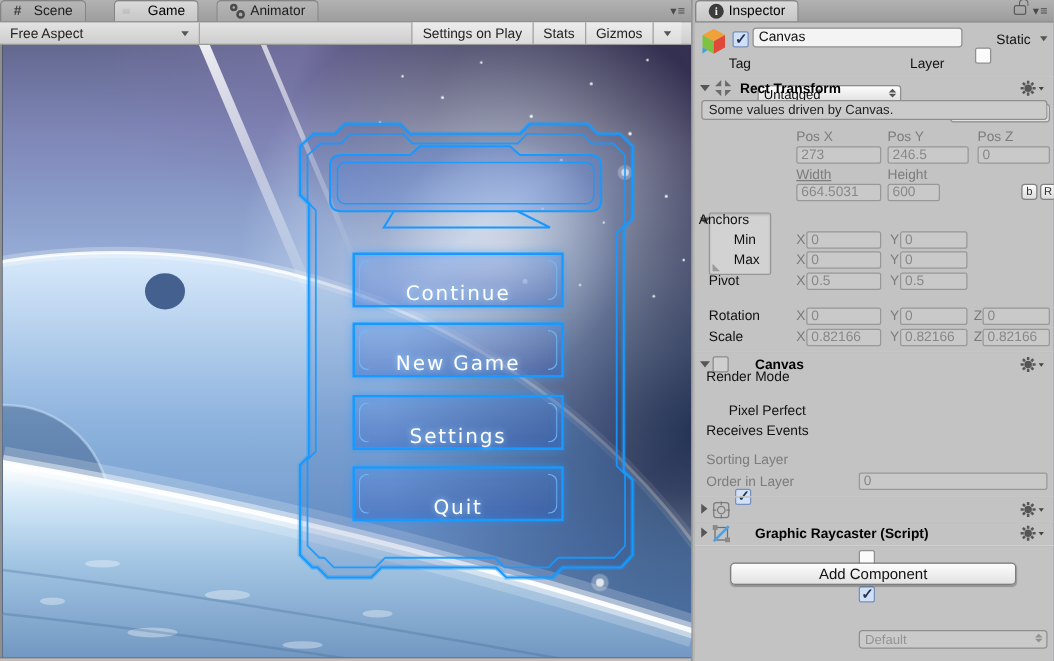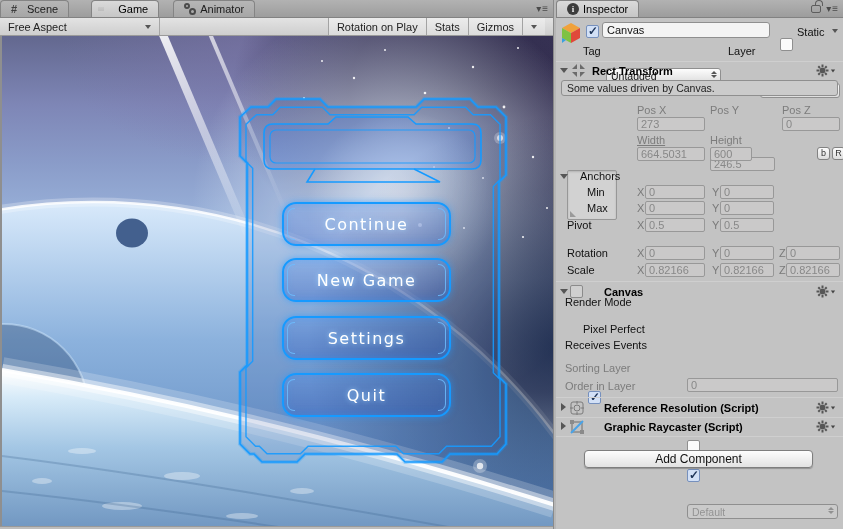--- a/index.html
+++ b/index.html
@@ -37,25 +37,25 @@
   .dd-caret { width:0; height:0; border-left:3.5px solid transparent; border-right:3.5px solid transparent; border-top:4px solid #555; display:inline-block; }
 
   
   #game-view { position:relative; width:553px; height:490px; border-left:2px solid #8f8f8f; background:#0a1a3a; overflow:hidden; }
   #game-bottom-strip { height:4px; background:#bdbdbd; border-top:1px solid #999; }
   #space-svg { position:absolute; left:0; top:0; }
 
   
   .menu-title { position:absolute; left:262px; top:89px; width:217px; height:44px; display:flex; align-items:center; justify-content:center;
      color:#fff; font-family:"DejaVu Sans", sans-serif; font-size:24px; letter-spacing:2px; text-shadow:0 0 6px rgba(140,200,255,.9), 0 0 2px #fff; }
-  .menu-btn { position:absolute; left:280px; width:169px; height:44px; border:2px solid #169aff; border-radius:14px;
+  .menu-btn { position:absolute; left:280px; width:169px; height:44px; border:2px solid #169aff; border-radius:0;
      background:linear-gradient(rgba(70,130,235,.22), rgba(35,75,185,.30));
      box-shadow:0 0 7px rgba(30,150,255,.55), inset 0 0 9px rgba(40,150,255,.35);
      color:#fff; font-family:"DejaVu Sans", sans-serif; font-size:16px; letter-spacing:1.5px;
-     display:flex; align-items:center; justify-content:center; cursor:pointer; text-shadow:0 0 5px rgba(160,215,255,.95); }
+     display:flex; align-items:flex-end; justify-content:center; cursor:pointer; text-shadow:0 0 5px rgba(160,215,255,.95); }
   .menu-btn::before, .menu-btn::after { content:""; position:absolute; top:4px; bottom:4px; width:7px; border:1px solid rgba(110,190,255,.85); }
   .menu-btn::before { left:3px; border-right:none; border-radius:7px 0 0 7px; }
   .menu-btn::after  { right:3px; border-left:none; border-radius:0 7px 7px 0; }
   #btn-continue { top:166px; } #btn-newgame { top:222px; } #btn-settings { top:280px; } #btn-quit { top:337px; }
 
   
   #insp-body { position:relative; height:511px; font-size:11px; }
   .abs { position:absolute; }
   .divider { position:absolute; left:0; right:0; height:1px; background:#a2a2a2; border-bottom:1px solid #cfcfcf; }
 
@@ -125,21 +125,21 @@
     <span class="bar-icons">▾≡</span>
   </div>
 
   <div id="game-toolbar">
     <div class="aspect-dd">
       <span>Free Aspect</span>
       <span class="dd-caret"></span>
     </div>
     <div class="tb-group">
       <div class="tb-btn first">
-          <span>Rotation on Play</span>
+          <span>Settings on Play</span>
         </div>
       <div class="tb-btn">
           <span>Stats</span>
         </div>
       <div class="tb-btn">
           <span>Gizmos</span>
         </div>
       <div class="tb-btn">
           <span class="dd-caret"></span>
         </div>
@@ -357,32 +357,32 @@
     </div>
 
     <div class="abs helpbox" style="left:5px; top:62px; width:277px;">Some values driven by Canvas.</div>
 
     <div class="abs anchor-preview" style="left:11px; top:96px;"></div>
 
     <div class="abs flabel" style="left:81px; top:86px;">Pos X</div>
     <div class="abs flabel" style="left:154px; top:86px;">Pos Y</div>
     <div class="abs flabel" style="left:226px; top:86px;">Pos Z</div>
     <div class="abs ifield" style="left:81px;  top:99px; width:68px;">273</div>
-    <div class="abs ifield" style="left:154px; top:99px; width:65px;margin-top:40px;">246.5</div>
+    <div class="abs ifield" style="left:154px; top:99px; width:65px;">246.5</div>
     <div class="abs ifield" style="left:226px; top:99px; width:58px;">0</div>
 
     <div class="abs flabel" style="left:81px; top:116px;text-decoration:underline;">Width</div>
     <div class="abs flabel" style="left:154px; top:116px;">Height</div>
     <div class="abs ifield" style="left:81px;  top:129px; width:68px;">664.5031</div>
     <div class="abs ifield" style="left:154px; top:129px; width:42px;">600</div>
     <div class="abs mini-btn" style="left:261px; top:129px;">b</div>
     <div class="abs mini-btn" style="left:276px; top:129px;">R</div>
 
     <div class="abs fold open" style="left:4px; top:156px;"></div>
-    <div class="abs" style="left:24px; top:152px;">Anchors</div>
+    <div class="abs" style="left:3px; top:152px;">Anchors</div>
 
     <div class="abs" style="left:31px; top:168px;">Min</div>
     <span class="abs axis" style="left:81px; top:168px;">X</span>
     <div class="abs ifield" style="left:89px; top:167px; width:60px;">0</div>
     <span class="abs axis" style="left:156px; top:168px;">Y</span>
     <div class="abs ifield" style="left:164px; top:167px; width:54px;">0</div>
 
     <div class="abs" style="left:31px; top:184px;">Max</div>
     <span class="abs axis" style="left:81px; top:184px;">X</span>
     <div class="abs ifield" style="left:89px; top:183px; width:60px;">0</div>
@@ -460,21 +460,20 @@
       <svg width="14" height="14" viewBox="0 0 14 14" fill="none" stroke="#7a7a7a">
           <rect x="1" y="1" width="12" height="12" rx="2"></rect>
           <circle cx="7" cy="7" r="3"></circle>
           <line x1="7" y1="0" x2="7" y2="3"></line>
           <line x1="7" y1="11" x2="7" y2="14"></line>
           <line x1="0" y1="7" x2="3" y2="7"></line>
           <line x1="11" y1="7" x2="14" y2="7"></line>
         </svg>
     </div>
 
-    <div class="abs comp-title" style="left:48px; top:384px;">Reference Resolution (Script)</div>
     <div class="abs gear-wrap" style="top:383px;">
       <svg width="13" height="13" viewBox="0 0 13 13" fill="#565656">
           <circle cx="6.5" cy="6.5" r="3"></circle>
           <g stroke="#565656" stroke-width="2">
             <line x1="6.5" y1="0.5" x2="6.5" y2="3"></line>
             <line x1="6.5" y1="10" x2="6.5" y2="12.5"></line>
             <line x1="0.5" y1="6.5" x2="3" y2="6.5"></line>
             <line x1="10" y1="6.5" x2="12.5" y2="6.5"></line>
             <line x1="2.3" y1="2.3" x2="4" y2="4"></line>
             <line x1="9" y1="9" x2="10.7" y2="10.7"></line>

